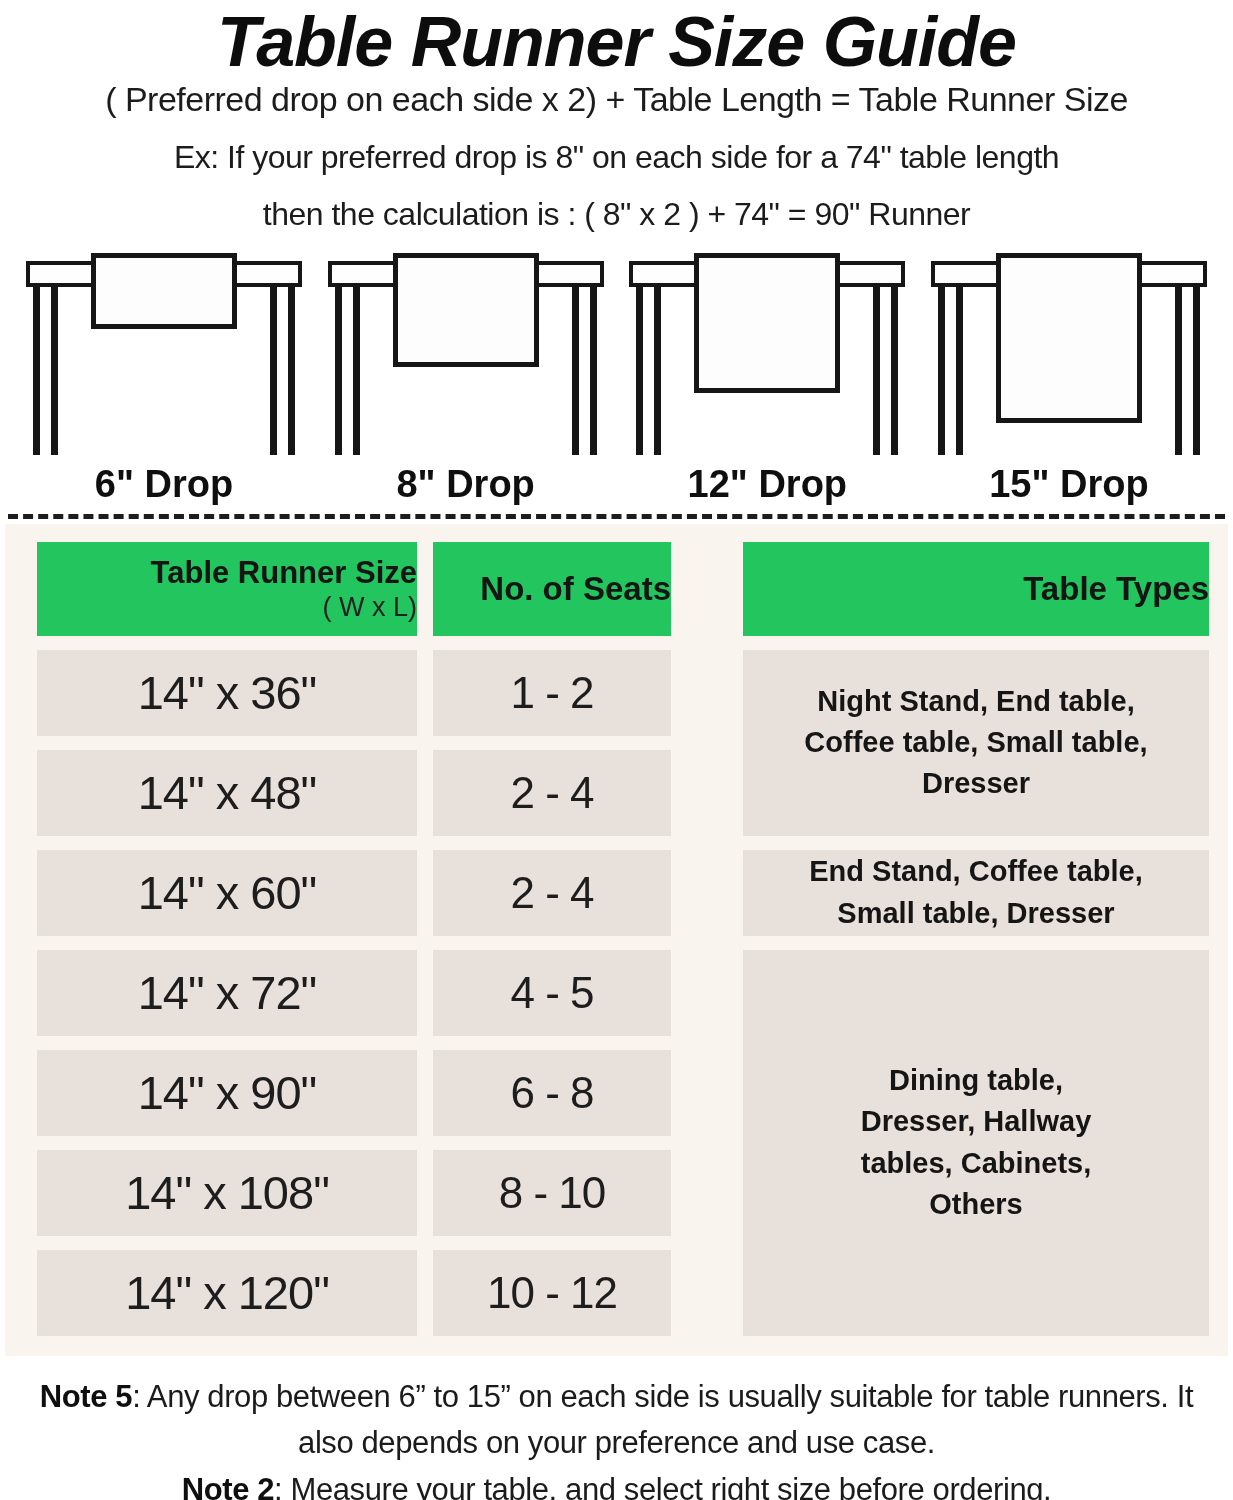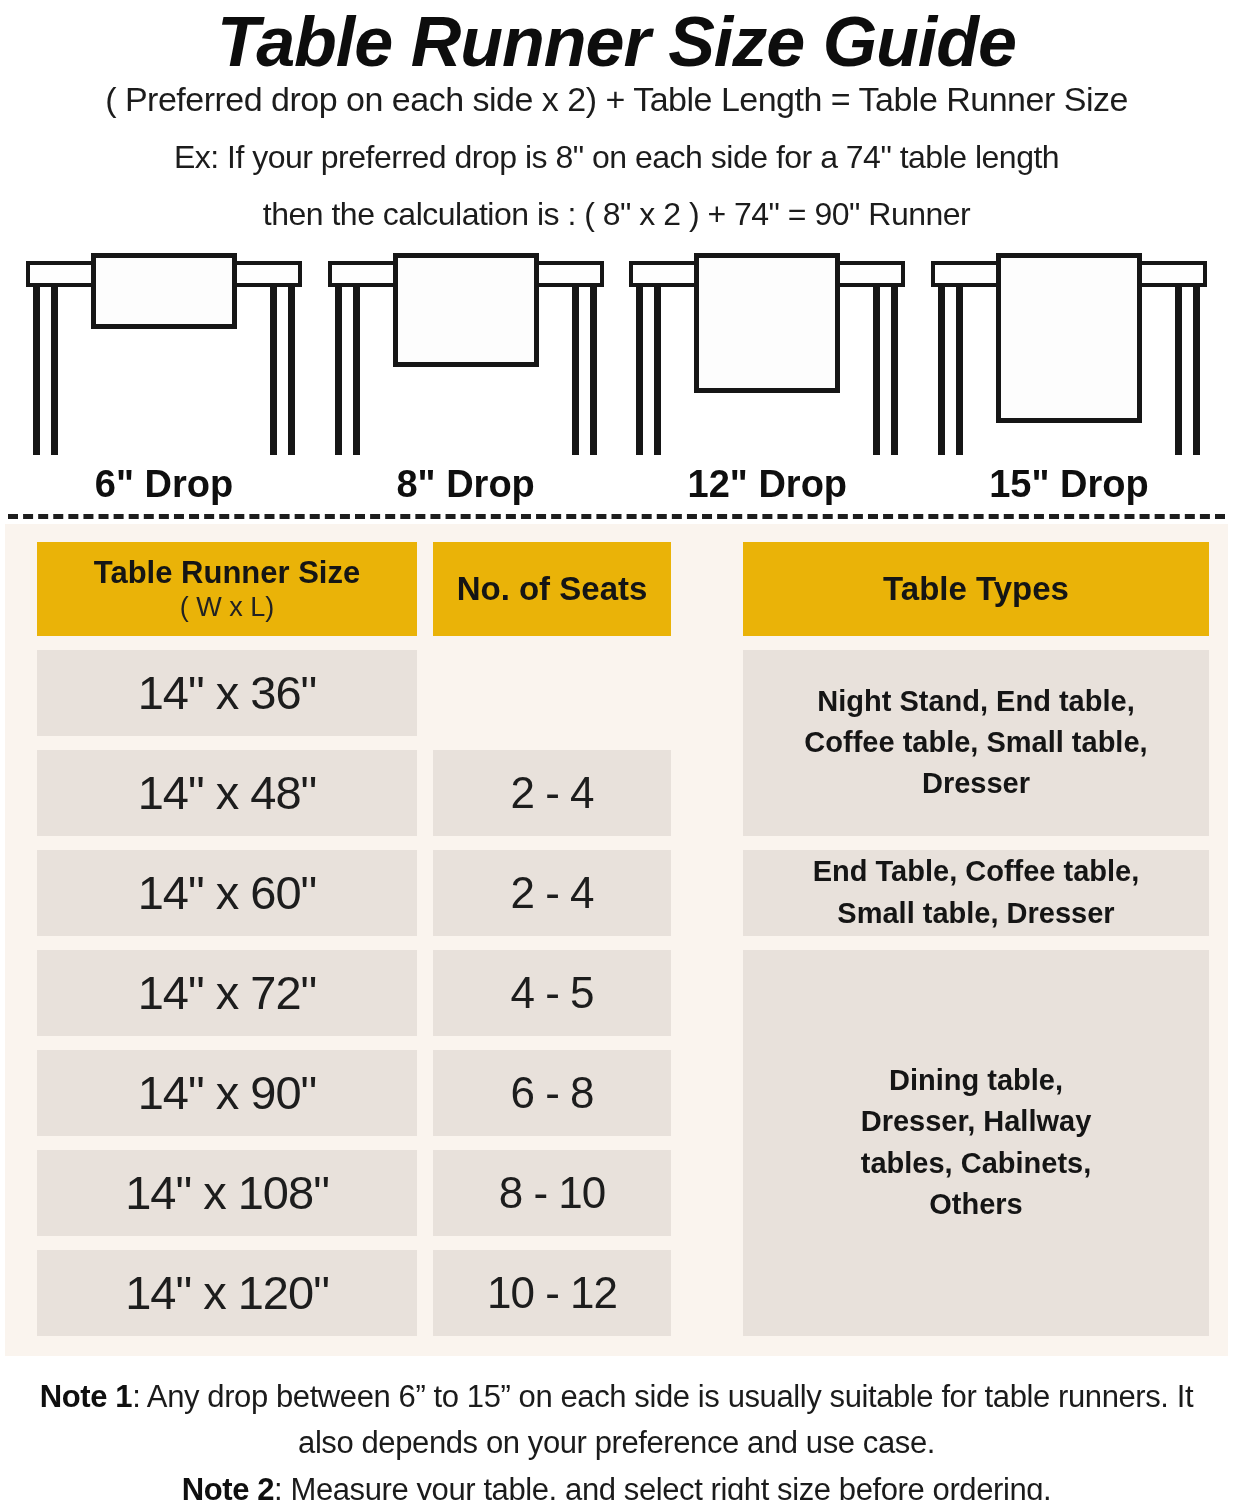--- a/index.html
+++ b/index.html
@@ -120,21 +120,21 @@
     row-gap: 14px;
   }
   .cell {
     background: #e8e1db;
     display: flex;
     flex-direction: column;
     align-items: center;
     justify-content: center;
     text-align: center;
   }
-  .cell.head { background: #eab308; }
+  .cell.head { background: #22c55e; align-items: flex-end; }
   .col3 { margin-left: 56px; }
 
   .head-line1 { font-size: 31px; font-weight: 700; color: #151515; line-height: 1.2; }
   .head-line2 { font-size: 27px; font-weight: 400; color: #222; line-height: 1.2; }
   .head-big   { font-size: 33px; font-weight: 700; color: #151515; }
 
   .size-val  { font-size: 47px; font-weight: 400; color: #1d1d1d; letter-spacing: -1px; }
   .seats-val { font-size: 44px; font-weight: 400; color: #1d1d1d; letter-spacing: -1px; }
 
   .types-text {
@@ -224,20 +224,23 @@
     <div class="cell head" style="grid-column:2;grid-row:1;">
       <div class="head-big">No. of Seats</div>
     </div>
     <div class="cell head col3" style="grid-column:3;grid-row:1;">
       <div class="head-big">Table Types</div>
     </div>
 
     <div class="cell" style="grid-column:1;grid-row:2;">
         <div class="size-val">14" x 36"</div>
       </div>
+    <div class="cell" style="grid-column:2;grid-row:2;">
+        <div class="seats-val">1 - 2</div>
+      </div>
 
     <div class="cell" style="grid-column:1;grid-row:3;">
         <div class="size-val">14" x 48"</div>
       </div>
     <div class="cell" style="grid-column:2;grid-row:3;">
         <div class="seats-val">2 - 4</div>
       </div>
 
     <div class="cell" style="grid-column:1;grid-row:4;">
         <div class="size-val">14" x 60"</div>
@@ -271,25 +274,25 @@
         <div class="size-val">14" x 120"</div>
       </div>
     <div class="cell" style="grid-column:2;grid-row:8;">
         <div class="seats-val">10 - 12</div>
       </div>
 
     <div class="cell col3 types-wide" style="grid-column:3;grid-row:2 / span 2;">
       <div class="types-text">Night Stand, End table, Coffee table, Small table, Dresser</div>
     </div>
     <div class="cell col3 types-wide" style="grid-column:3;grid-row:4;">
-      <div class="types-text">End Table, Coffee table, Small table, Dresser</div>
+      <div class="types-text">End Stand, Coffee table, Small table, Dresser</div>
     </div>
     <div class="cell col3 types-narrow" style="grid-column:3;grid-row:5 / span 4;">
       <div class="types-text">Dining table, Dresser, Hallway tables, Cabinets, Others</div>
     </div>
 
   </div>
 </div>
 
 <div class="notes">
-  <p class="note"><b>Note 1</b><span>: Any drop between 6” to 15” on each side is usually suitable for table runners. It also depends on your preference and use case.</span></p>
+  <p class="note"><b>Note 5</b><span>: Any drop between 6” to 15” on each side is usually suitable for table runners. It also depends on your preference and use case.</span></p>
   <p class="note"><b>Note 2</b><span>: Measure your table, and select right size before ordering.</span></p>
 </div>
 
 </body></html>

